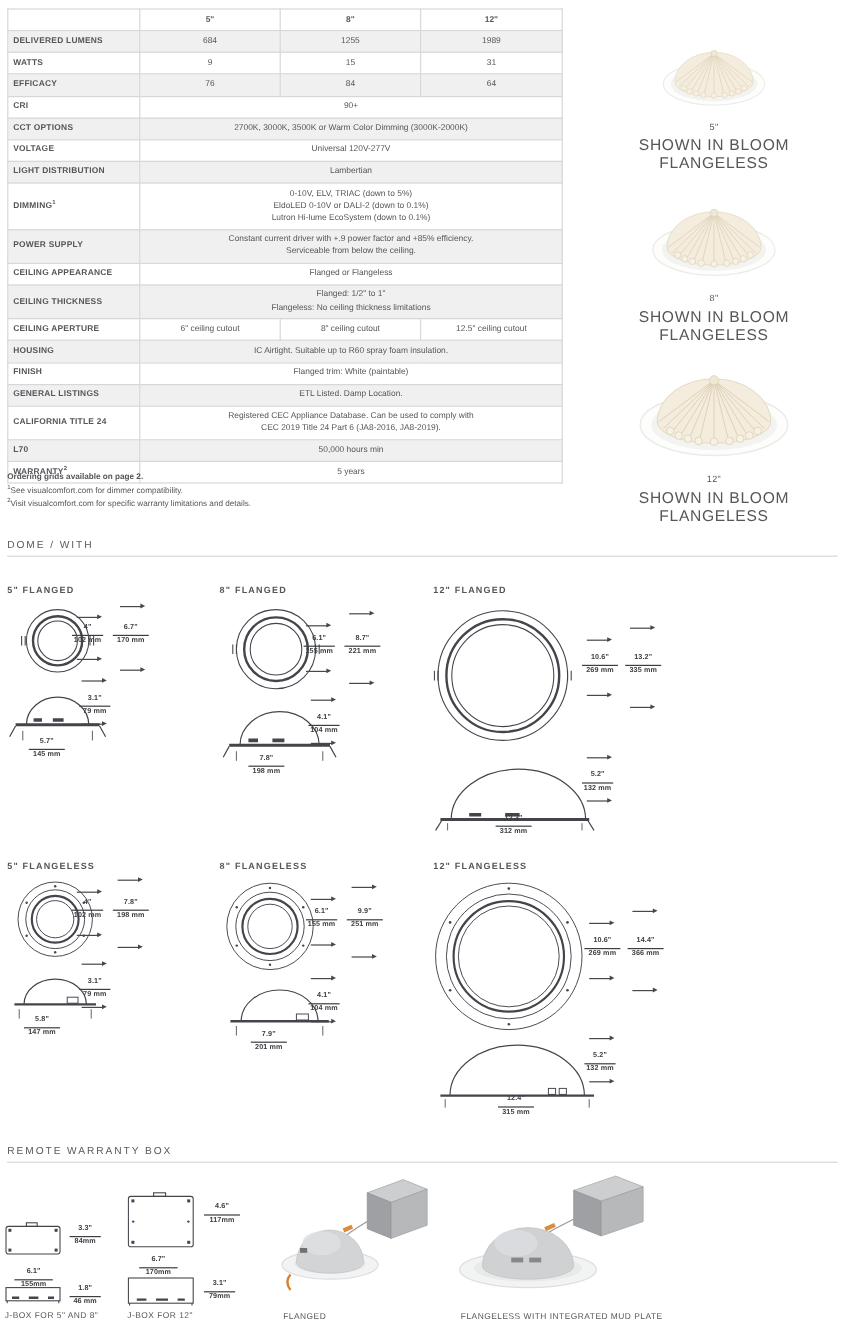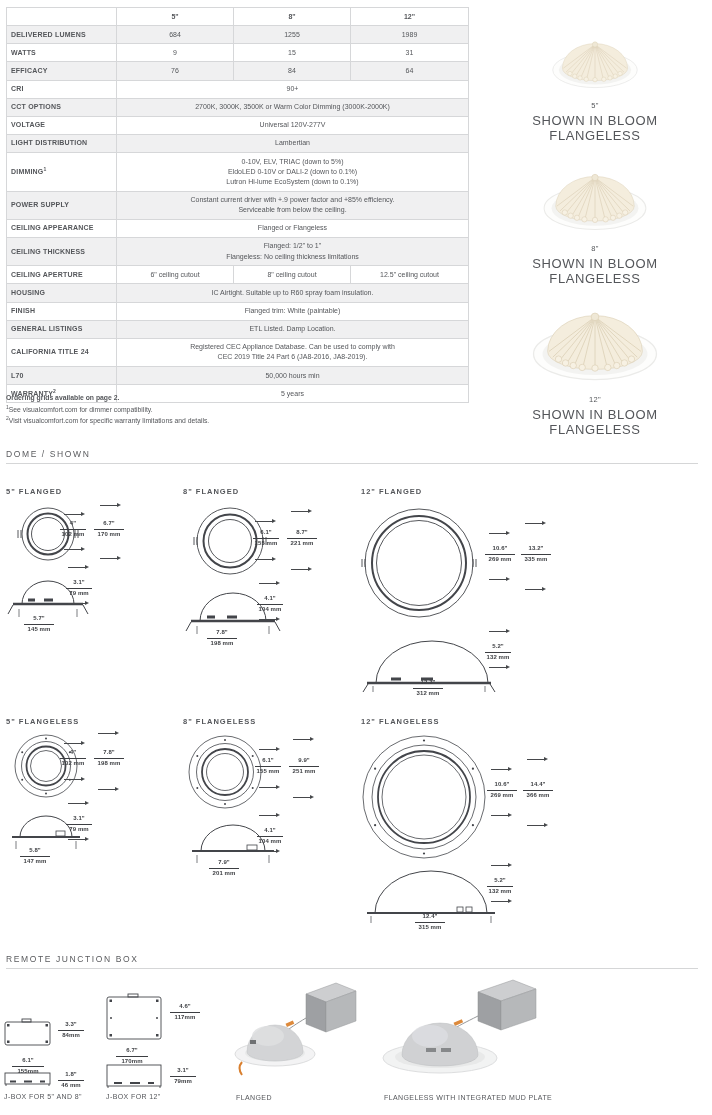--- a/index.html
+++ b/index.html
@@ -189,21 +189,21 @@
     <div class="cap2">SHOWN IN BLOOM FLANGELESS</div>
   </div>
   <div class="fig" style="top:290px">
     <svg width="130" height="96" viewBox="0 0 200 150">
         <use href="#bloom"></use>
       </svg>
     <div class="cap1">12"</div>
     <div class="cap2">SHOWN IN BLOOM FLANGELESS</div>
   </div>
 
-  <div class="sec-title" style="left:6px;top:449px">DOME / SHOWN</div>
+  <div class="sec-title" style="left:6px;top:449px">DOME / WITH</div>
   <div class="rule" style="top:463px"></div>
 
   <div class="diag" style="left:6px;top:487px;width:175px;height:160px">
     <div class="diag-title">5" FLANGED</div>
     <svg style="left:0;top:16px" width="92" height="62" viewBox="0 0 92 62">
       <g fill="none" stroke="#43454a" stroke-width="0.9">
         <circle cx="42" cy="31" r="26"></circle>
           <circle cx="42" cy="31" r="20.5" stroke-width="2"></circle>
           <circle cx="42" cy="31" r="16.5"></circle>
         <path d="M12,27 v8 M15,27 v8 M69,27 v8 M72,27 v8"></path>
@@ -472,21 +472,21 @@
         <span class="in">5.2"</span>
         <span class="mm">132 mm</span>
       </div>
     <div class="arr" style="left:130px;top:184px"></div>
     <div class="frac" style="left:54px;top:196px;width:30px">
         <span class="in">12.4"</span>
         <span class="mm">315 mm</span>
       </div>
   </div>
 
-  <div class="sec-title" style="left:6px;top:954px">REMOTE JUNCTION BOX</div>
+  <div class="sec-title" style="left:6px;top:954px">REMOTE WARRANTY BOX</div>
   <div class="rule" style="top:968px"></div>
 
   <div class="diag" style="left:4px;top:985px;width:100px;height:125px">
     <svg style="left:0;top:33px" width="48" height="31" viewBox="0 0 48 31">
       <g fill="none" stroke="#43454a" stroke-width="0.9">
         <rect x="1" y="4" width="45" height="23" rx="2"></rect>
         <rect x="18" y="1" width="9" height="3"></rect>
       </g>
       <g fill="#43454a">
         <rect x="3" y="6" width="2.5" height="2.5"></rect>

